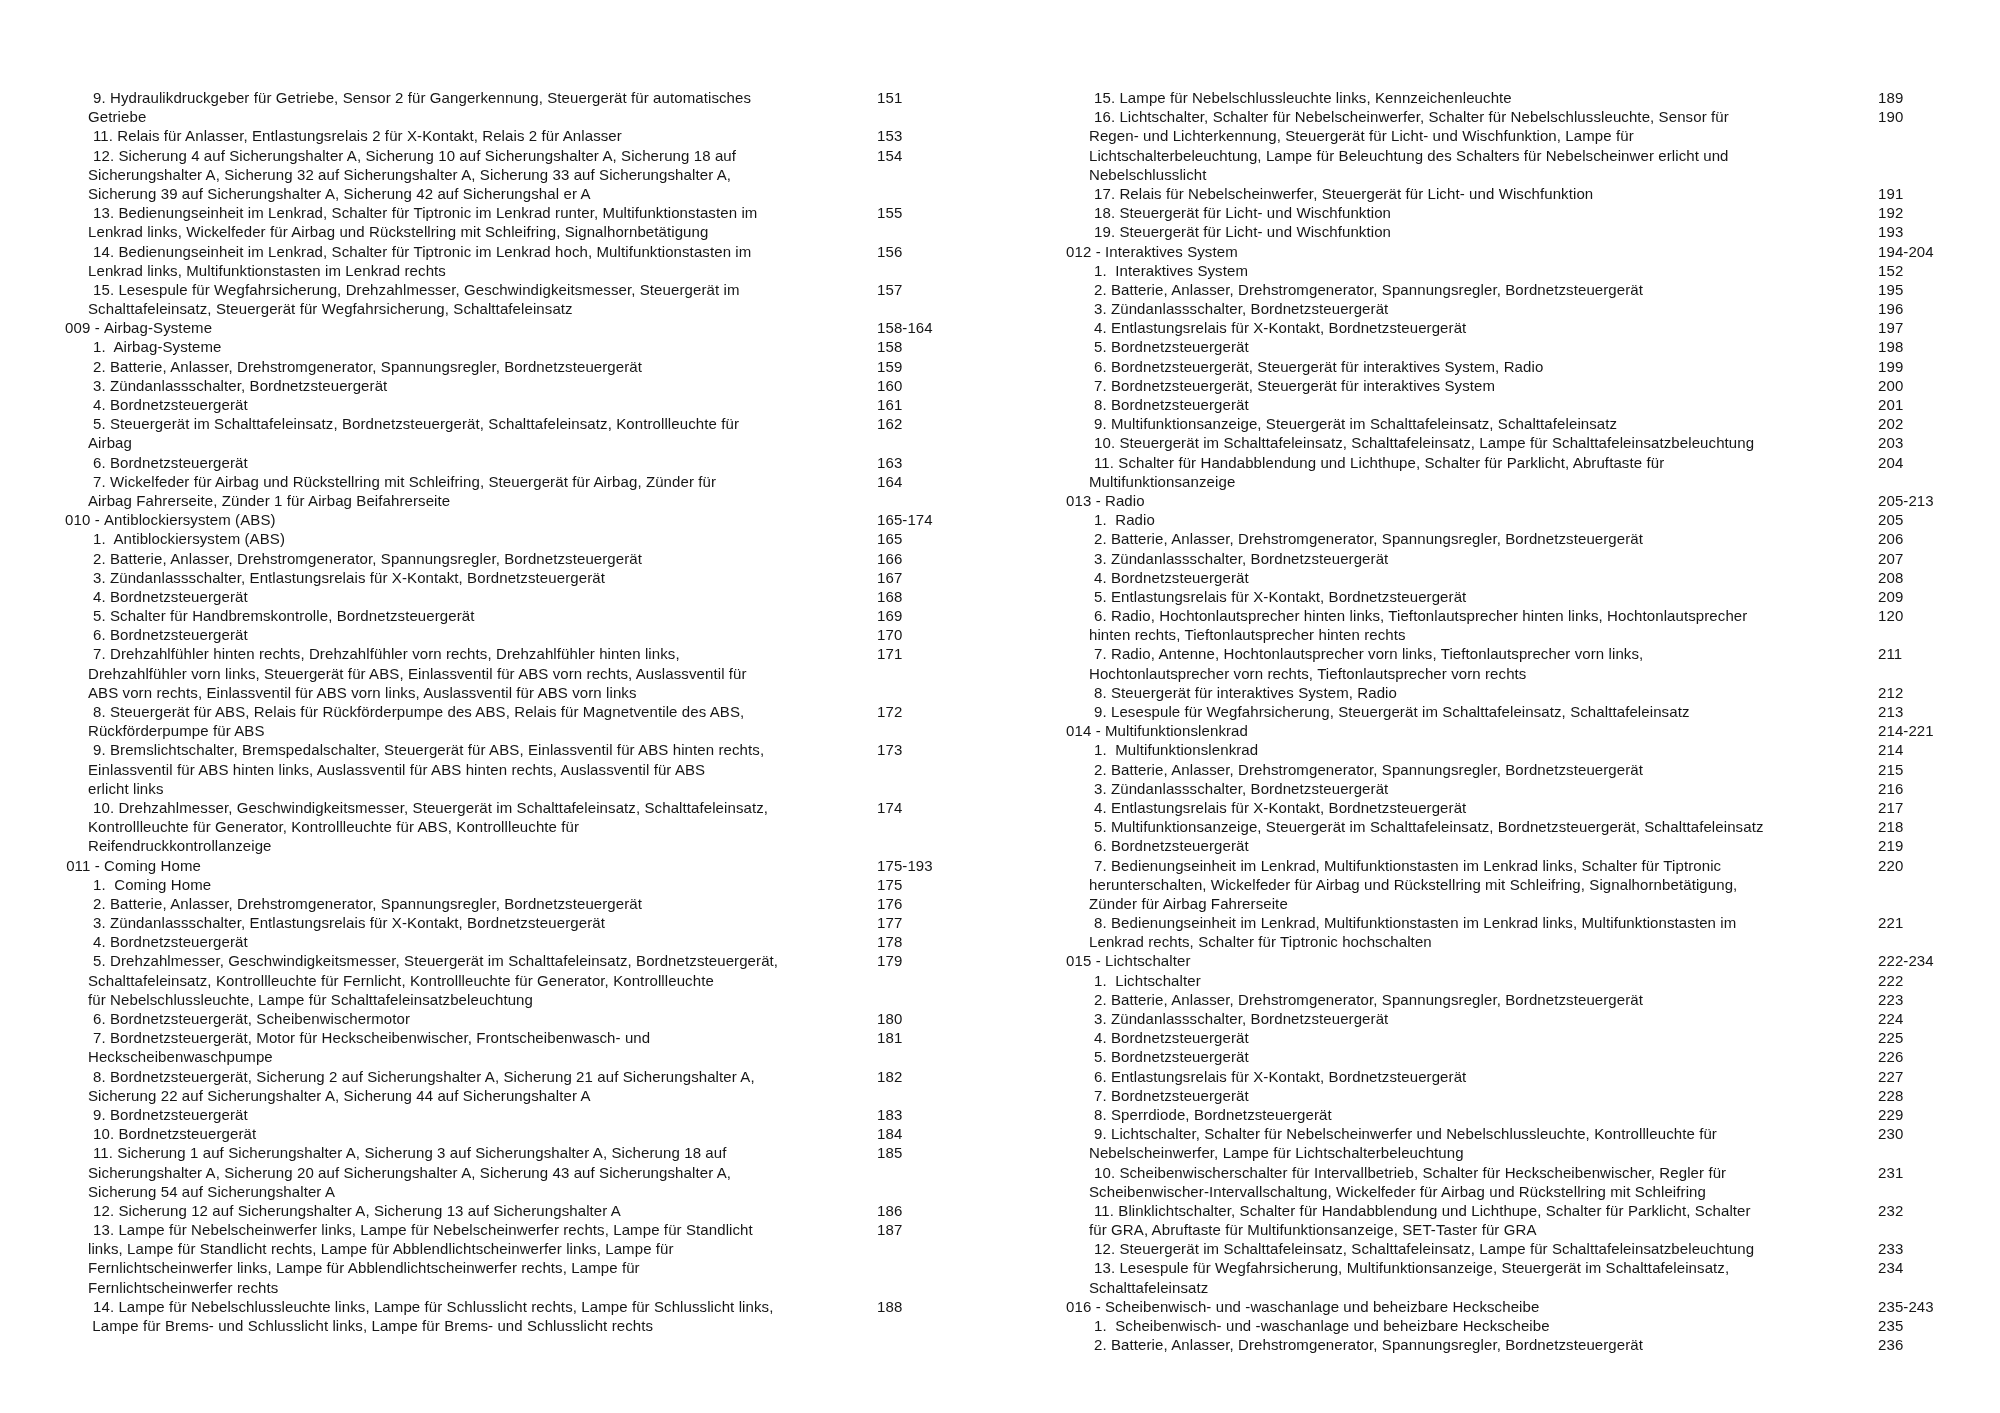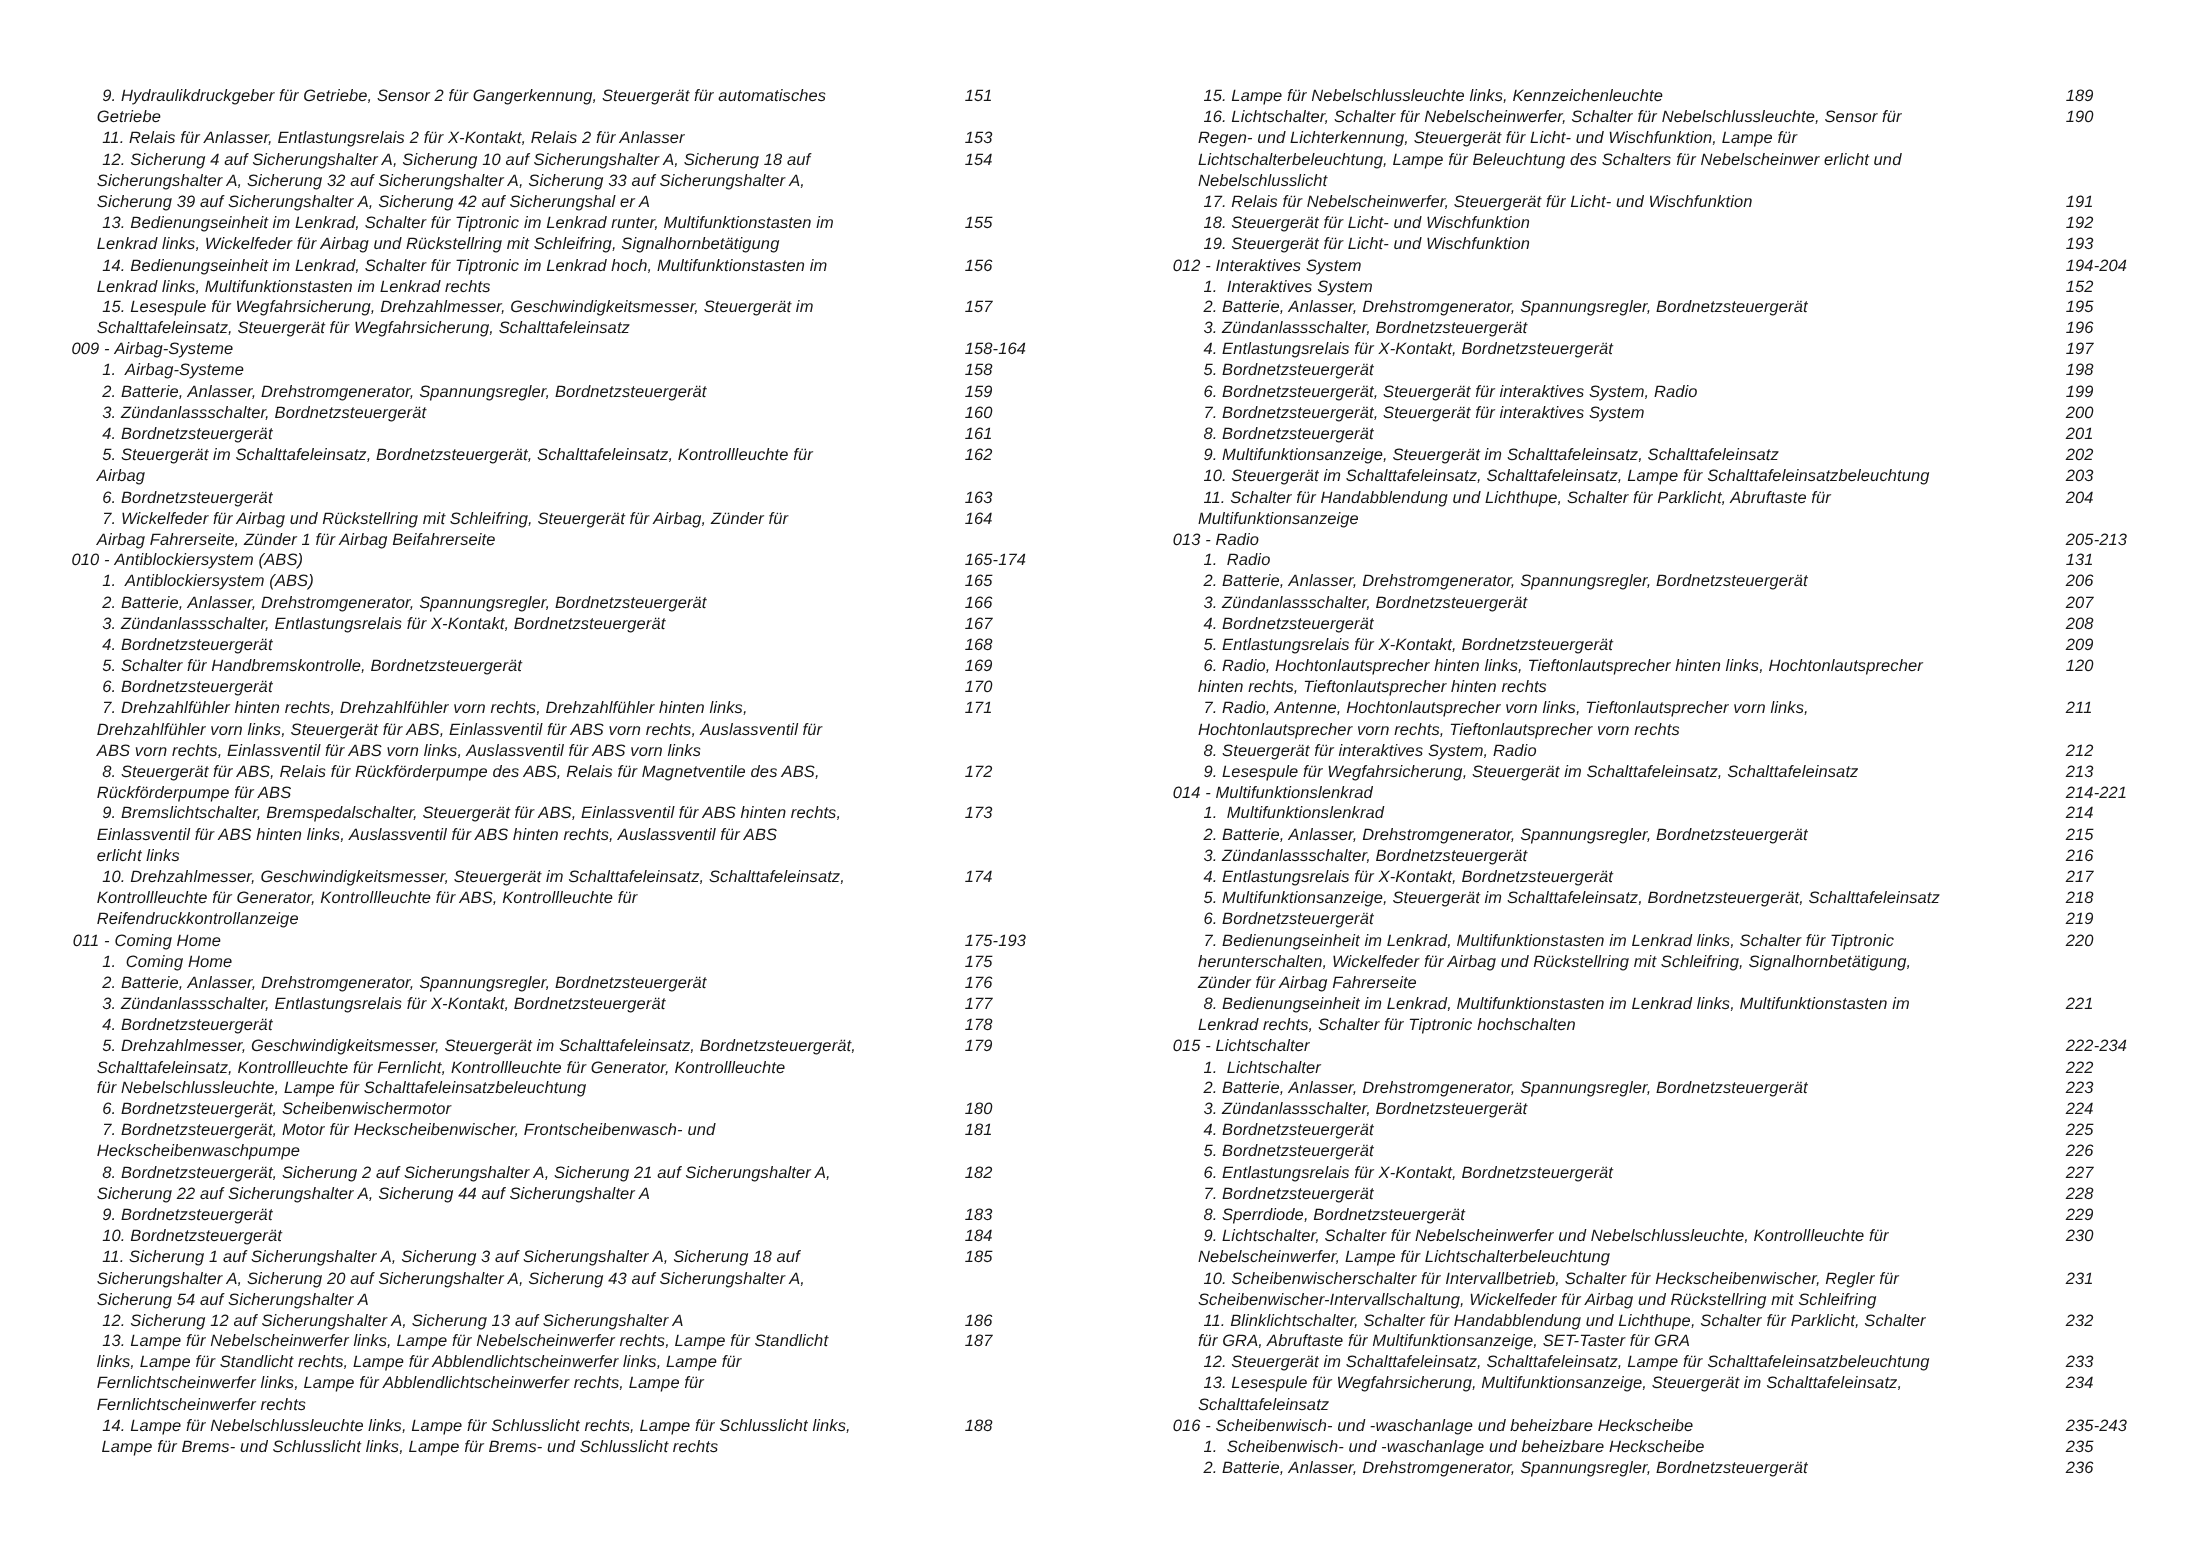--- a/index.html
+++ b/index.html
@@ -17,23 +17,22 @@
     color: #161616;
     -webkit-font-smoothing: antialiased;
   }
   .page-surface {
     position: absolute;
     inset: 0;
     background: #ffffff;
   }
   .toc-column {
     position: absolute;
-    top: 78px;
+    top: 88px;
     width: 945px;
-    font-style: italic;
   }
   .toc-column.left  { left: 57px;  }
   .toc-column.right { left: 1058px; }
   .toc-line {
     position: relative;
     height: 19.2px;
     line-height: 19.2px;
     white-space: pre;
     letter-spacing: 0.1px;
   }
@@ -143,21 +142,21 @@
       <div class="toc-line item-first"><span class="line-text">4. Entlastungsrelais für X-Kontakt, Bordnetzsteuergerät</span><span class="page-number">197</span></div>
       <div class="toc-line item-first"><span class="line-text">5. Bordnetzsteuergerät</span><span class="page-number">198</span></div>
       <div class="toc-line item-first"><span class="line-text">6. Bordnetzsteuergerät, Steuergerät für interaktives System, Radio</span><span class="page-number">199</span></div>
       <div class="toc-line item-first"><span class="line-text">7. Bordnetzsteuergerät, Steuergerät für interaktives System</span><span class="page-number">200</span></div>
       <div class="toc-line item-first"><span class="line-text">8. Bordnetzsteuergerät</span><span class="page-number">201</span></div>
       <div class="toc-line item-first"><span class="line-text">9. Multifunktionsanzeige, Steuergerät im Schalttafeleinsatz, Schalttafeleinsatz</span><span class="page-number">202</span></div>
       <div class="toc-line item-first"><span class="line-text">10. Steuergerät im Schalttafeleinsatz, Schalttafeleinsatz, Lampe für Schalttafeleinsatzbeleuchtung</span><span class="page-number">203</span></div>
       <div class="toc-line item-first"><span class="line-text">11. Schalter für Handabblendung und Lichthupe, Schalter für Parklicht, Abruftaste für</span><span class="page-number">204</span></div>
       <div class="toc-line item-cont"><span class="line-text">Multifunktionsanzeige</span></div>
       <div class="toc-line section-row"><span class="section-number line-text">013 - </span><span class="section-title line-text">Radio</span><span class="page-number">205-213</span></div>
-      <div class="toc-line item-first"><span class="line-text">1.  Radio</span><span class="page-number">131</span></div>
+      <div class="toc-line item-first"><span class="line-text">1.  Radio</span><span class="page-number">205</span></div>
       <div class="toc-line item-first"><span class="line-text">2. Batterie, Anlasser, Drehstromgenerator, Spannungsregler, Bordnetzsteuergerät</span><span class="page-number">206</span></div>
       <div class="toc-line item-first"><span class="line-text">3. Zündanlassschalter, Bordnetzsteuergerät</span><span class="page-number">207</span></div>
       <div class="toc-line item-first"><span class="line-text">4. Bordnetzsteuergerät</span><span class="page-number">208</span></div>
       <div class="toc-line item-first"><span class="line-text">5. Entlastungsrelais für X-Kontakt, Bordnetzsteuergerät</span><span class="page-number">209</span></div>
       <div class="toc-line item-first"><span class="line-text">6. Radio, Hochtonlautsprecher hinten links, Tieftonlautsprecher hinten links, Hochtonlautsprecher</span><span class="page-number">120</span></div>
       <div class="toc-line item-cont"><span class="line-text">hinten rechts, Tieftonlautsprecher hinten rechts</span></div>
       <div class="toc-line item-first"><span class="line-text">7. Radio, Antenne, Hochtonlautsprecher vorn links, Tieftonlautsprecher vorn links,</span><span class="page-number">211</span></div>
       <div class="toc-line item-cont"><span class="line-text">Hochtonlautsprecher vorn rechts, Tieftonlautsprecher vorn rechts</span></div>
       <div class="toc-line item-first"><span class="line-text">8. Steuergerät für interaktives System, Radio</span><span class="page-number">212</span></div>
       <div class="toc-line item-first"><span class="line-text">9. Lesespule für Wegfahrsicherung, Steuergerät im Schalttafeleinsatz, Schalttafeleinsatz</span><span class="page-number">213</span></div>

